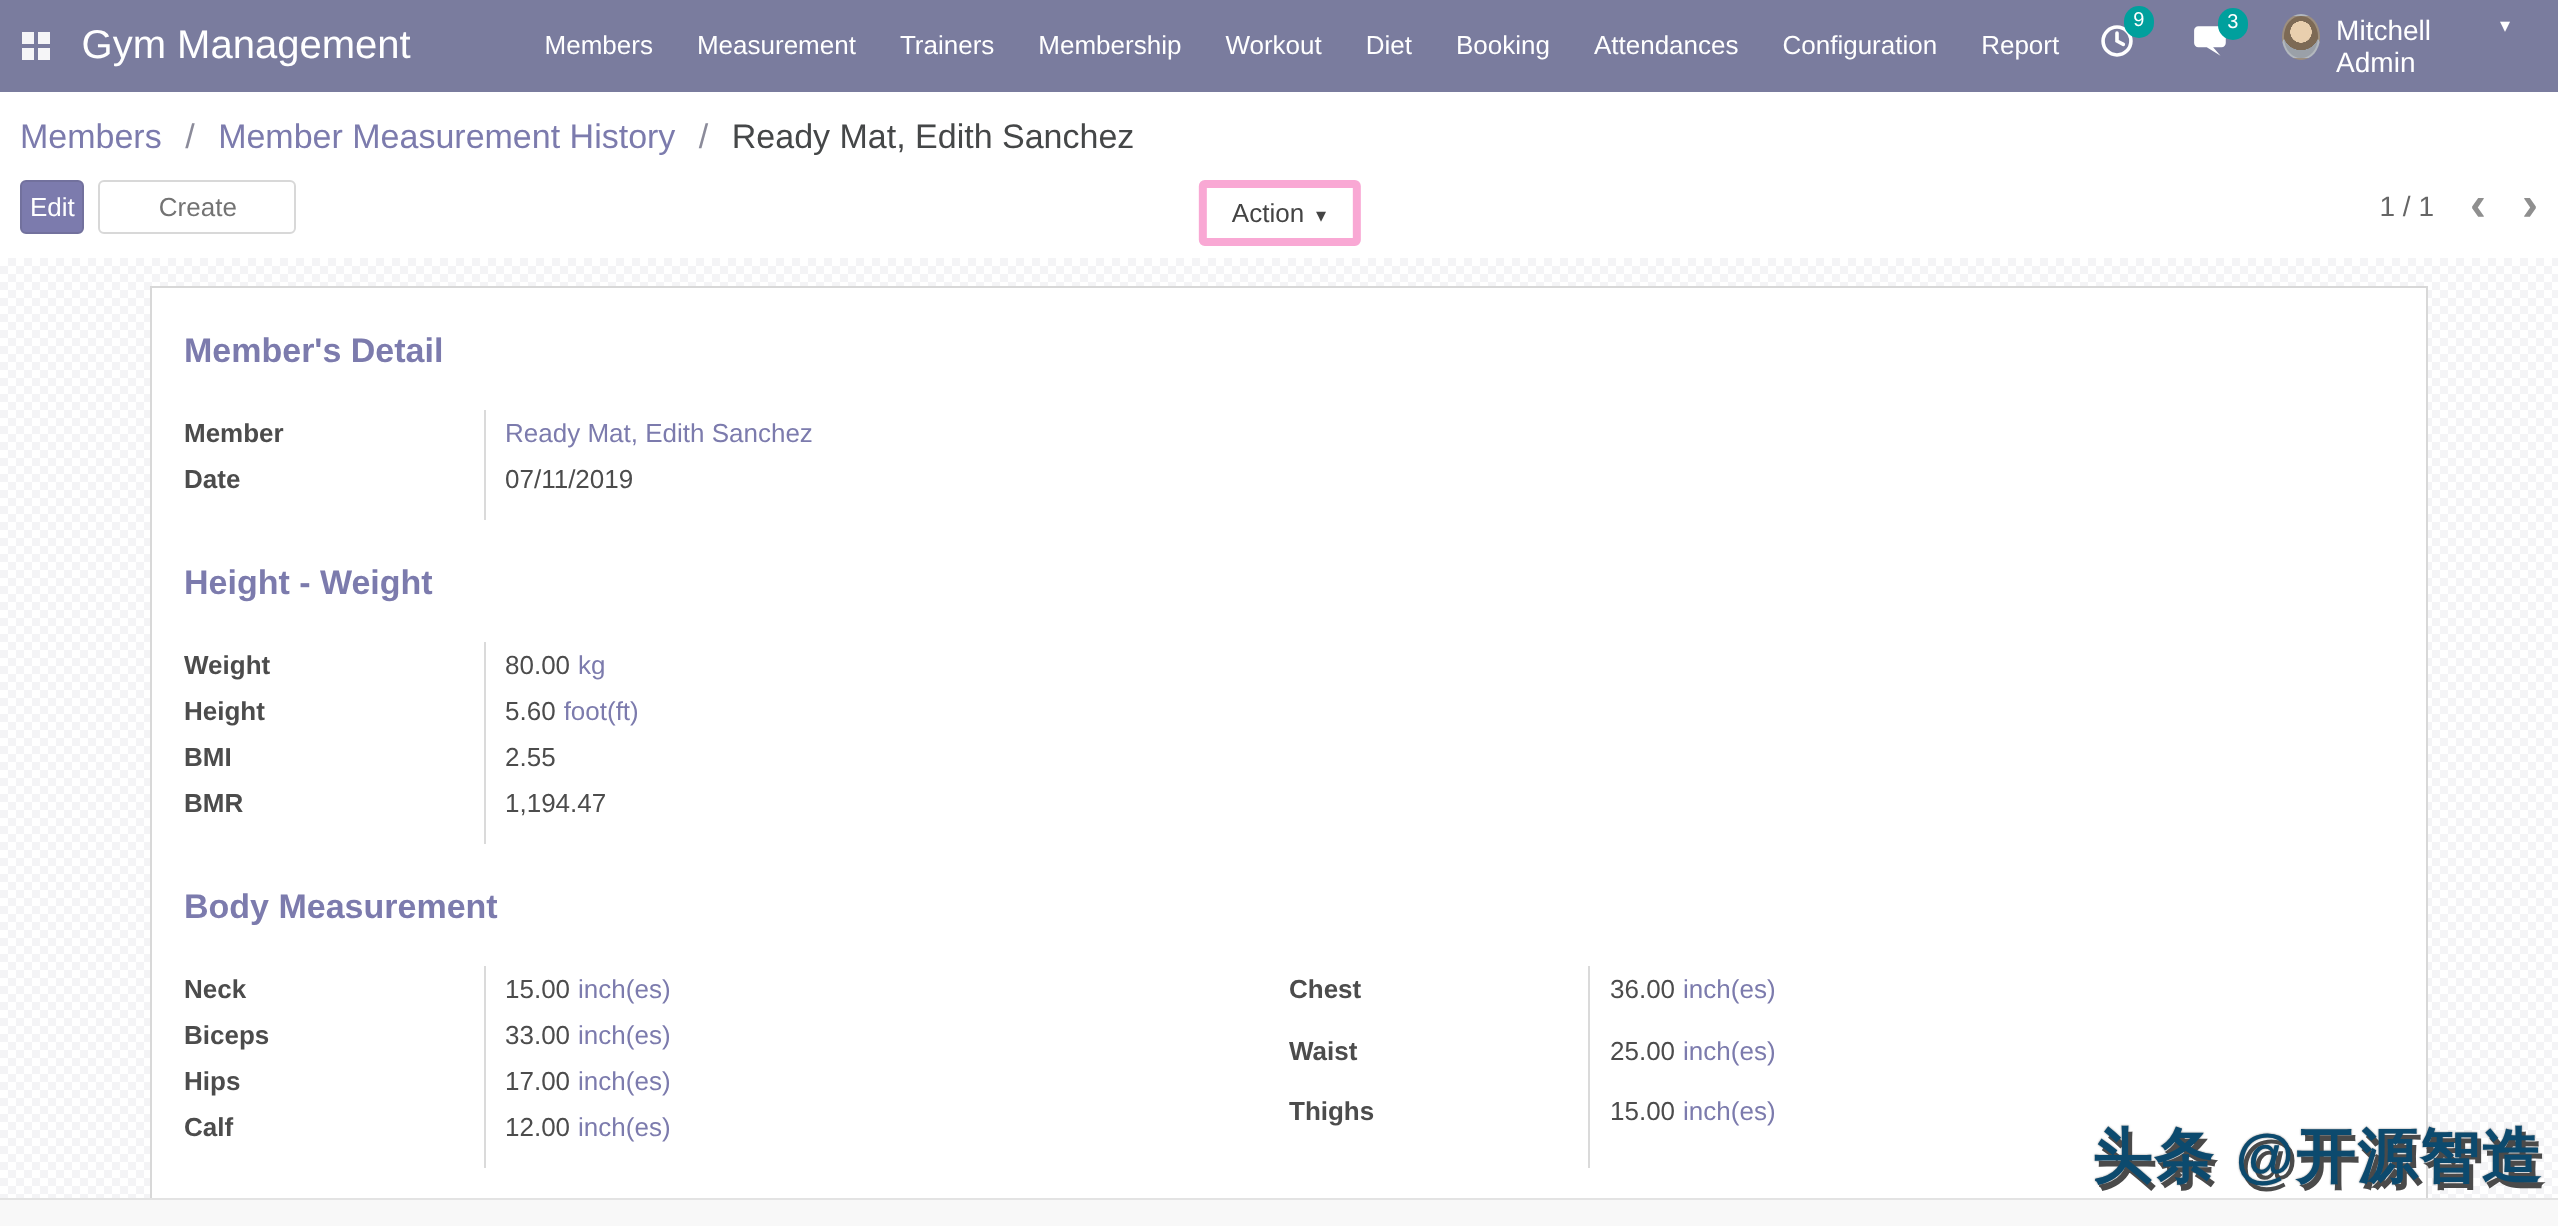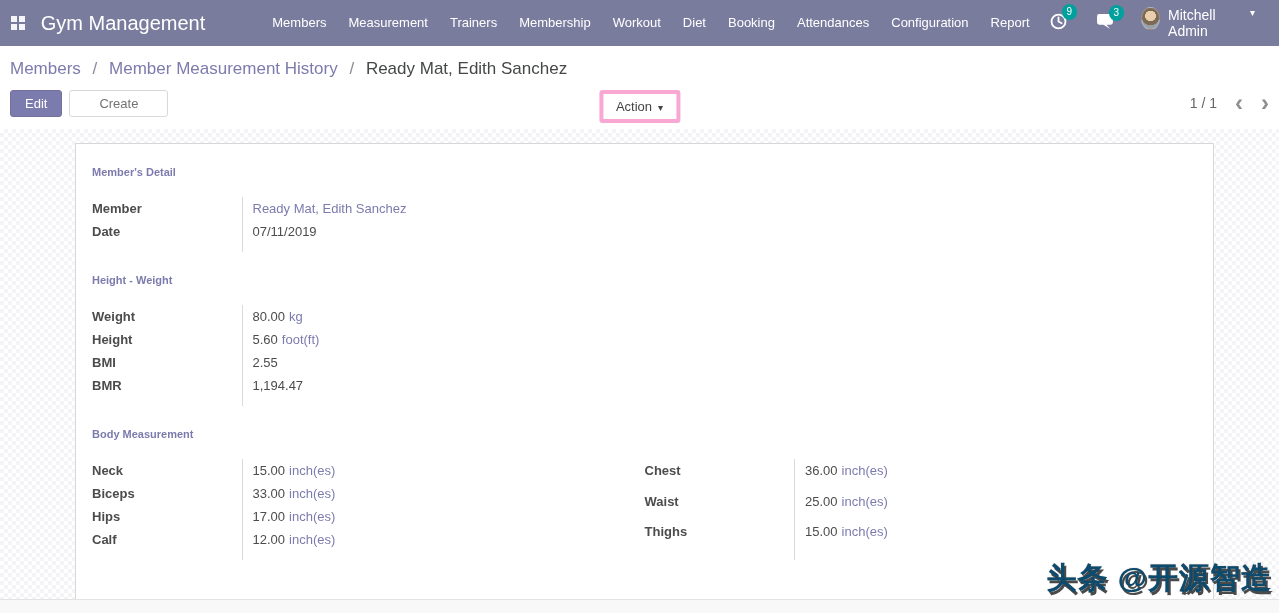--- a/index.html
+++ b/index.html
@@ -29,34 +29,34 @@
 
   
   .control-panel { background:#fff; padding:12px 10px 10px; }
   .breadcrumb { font-size:17px; line-height:22px; margin-bottom:10px; }
   .breadcrumb .bc-link { color:#7c7bad; text-decoration:none; cursor:pointer; }
   .breadcrumb .sep { color:#8b8b9a; margin:0 7px; }
   .breadcrumb .current { color:#454748; }
   .button-row { position:relative; height:29px; }
   button { font-family:"Liberation Sans", sans-serif; font-size:13px; cursor:pointer; }
   .left-buttons { position:absolute; left:0; top:0; display:flex; gap:7px; }
-  .btn-edit { background:#7c7bad; border:1px solid #72719d; color:#fff; padding:5px 14px; border-radius:3px; }
+  .btn-edit { background:#7c7bad; border:1px solid #72719d; color:#fff; padding:5px 4px; border-radius:3px; }
   .btn-create { background:#fff; border:1px solid #d8d8d8; color:#737373; padding:5px 29px; border-radius:3px; }
   .btn-action { position:absolute; left:50%; transform:translateX(-50%); top:0; background:#fff; border:4px solid #f9a8d4; color:#444; padding:5px 13px; border-radius:3px; }
   .btn-action .caret { color:#444; margin-left:6px; }
   .pager { position:absolute; right:0; top:3px; display:flex; align-items:center; color:#666; font-size:14px; }
   .pager .chev { color:#8f8f8f; font-size:24px; line-height:20px; font-weight:bold; cursor:pointer; margin-left:18px; }
 
   
   .content { height:470px; padding-top:14px;
     background: conic-gradient(#f4f4f6 90deg, #fff 90deg 180deg, #f4f4f6 180deg 270deg, #fff 270deg);
     background-size:8px 8px; }
   .sheet { width:1139px; margin-left:75px; min-height:451px; background:#fff; border:1px solid #d8d8d8; padding:22px 16px 18px; }
   .form-section { margin-bottom:22px; }
-  .section-title { font-size:11px; font-weight:bold; color:#7c7bad; margin:0 0 19px; }
+  .section-title { font-size:17px; font-weight:bold; color:#7c7bad; margin:0 0 19px; }
   .o-group { display:flex; }
   .inner-group { width:50%; display:table; table-layout:fixed; border-collapse:collapse; }
   .frow { display:table-row; }
   .flabel { display:table-cell; width:150px; font-size:13px; font-weight:bold; color:#4c4c4c; padding:4px 10px 4px 0; vertical-align:top; }
   .fvalue { display:table-cell; font-size:13px; color:#4c4c4c; border-left:1px solid #dadada; padding:4px 0 4px 10px; vertical-align:top; }
   .frow.spacer .flabel, .frow.spacer .fvalue { padding:0; height:9px; }
   .unit { color:#7c7bad; margin-left:4px; }
   .link { color:#7c7bad; cursor:pointer; }
 
   

